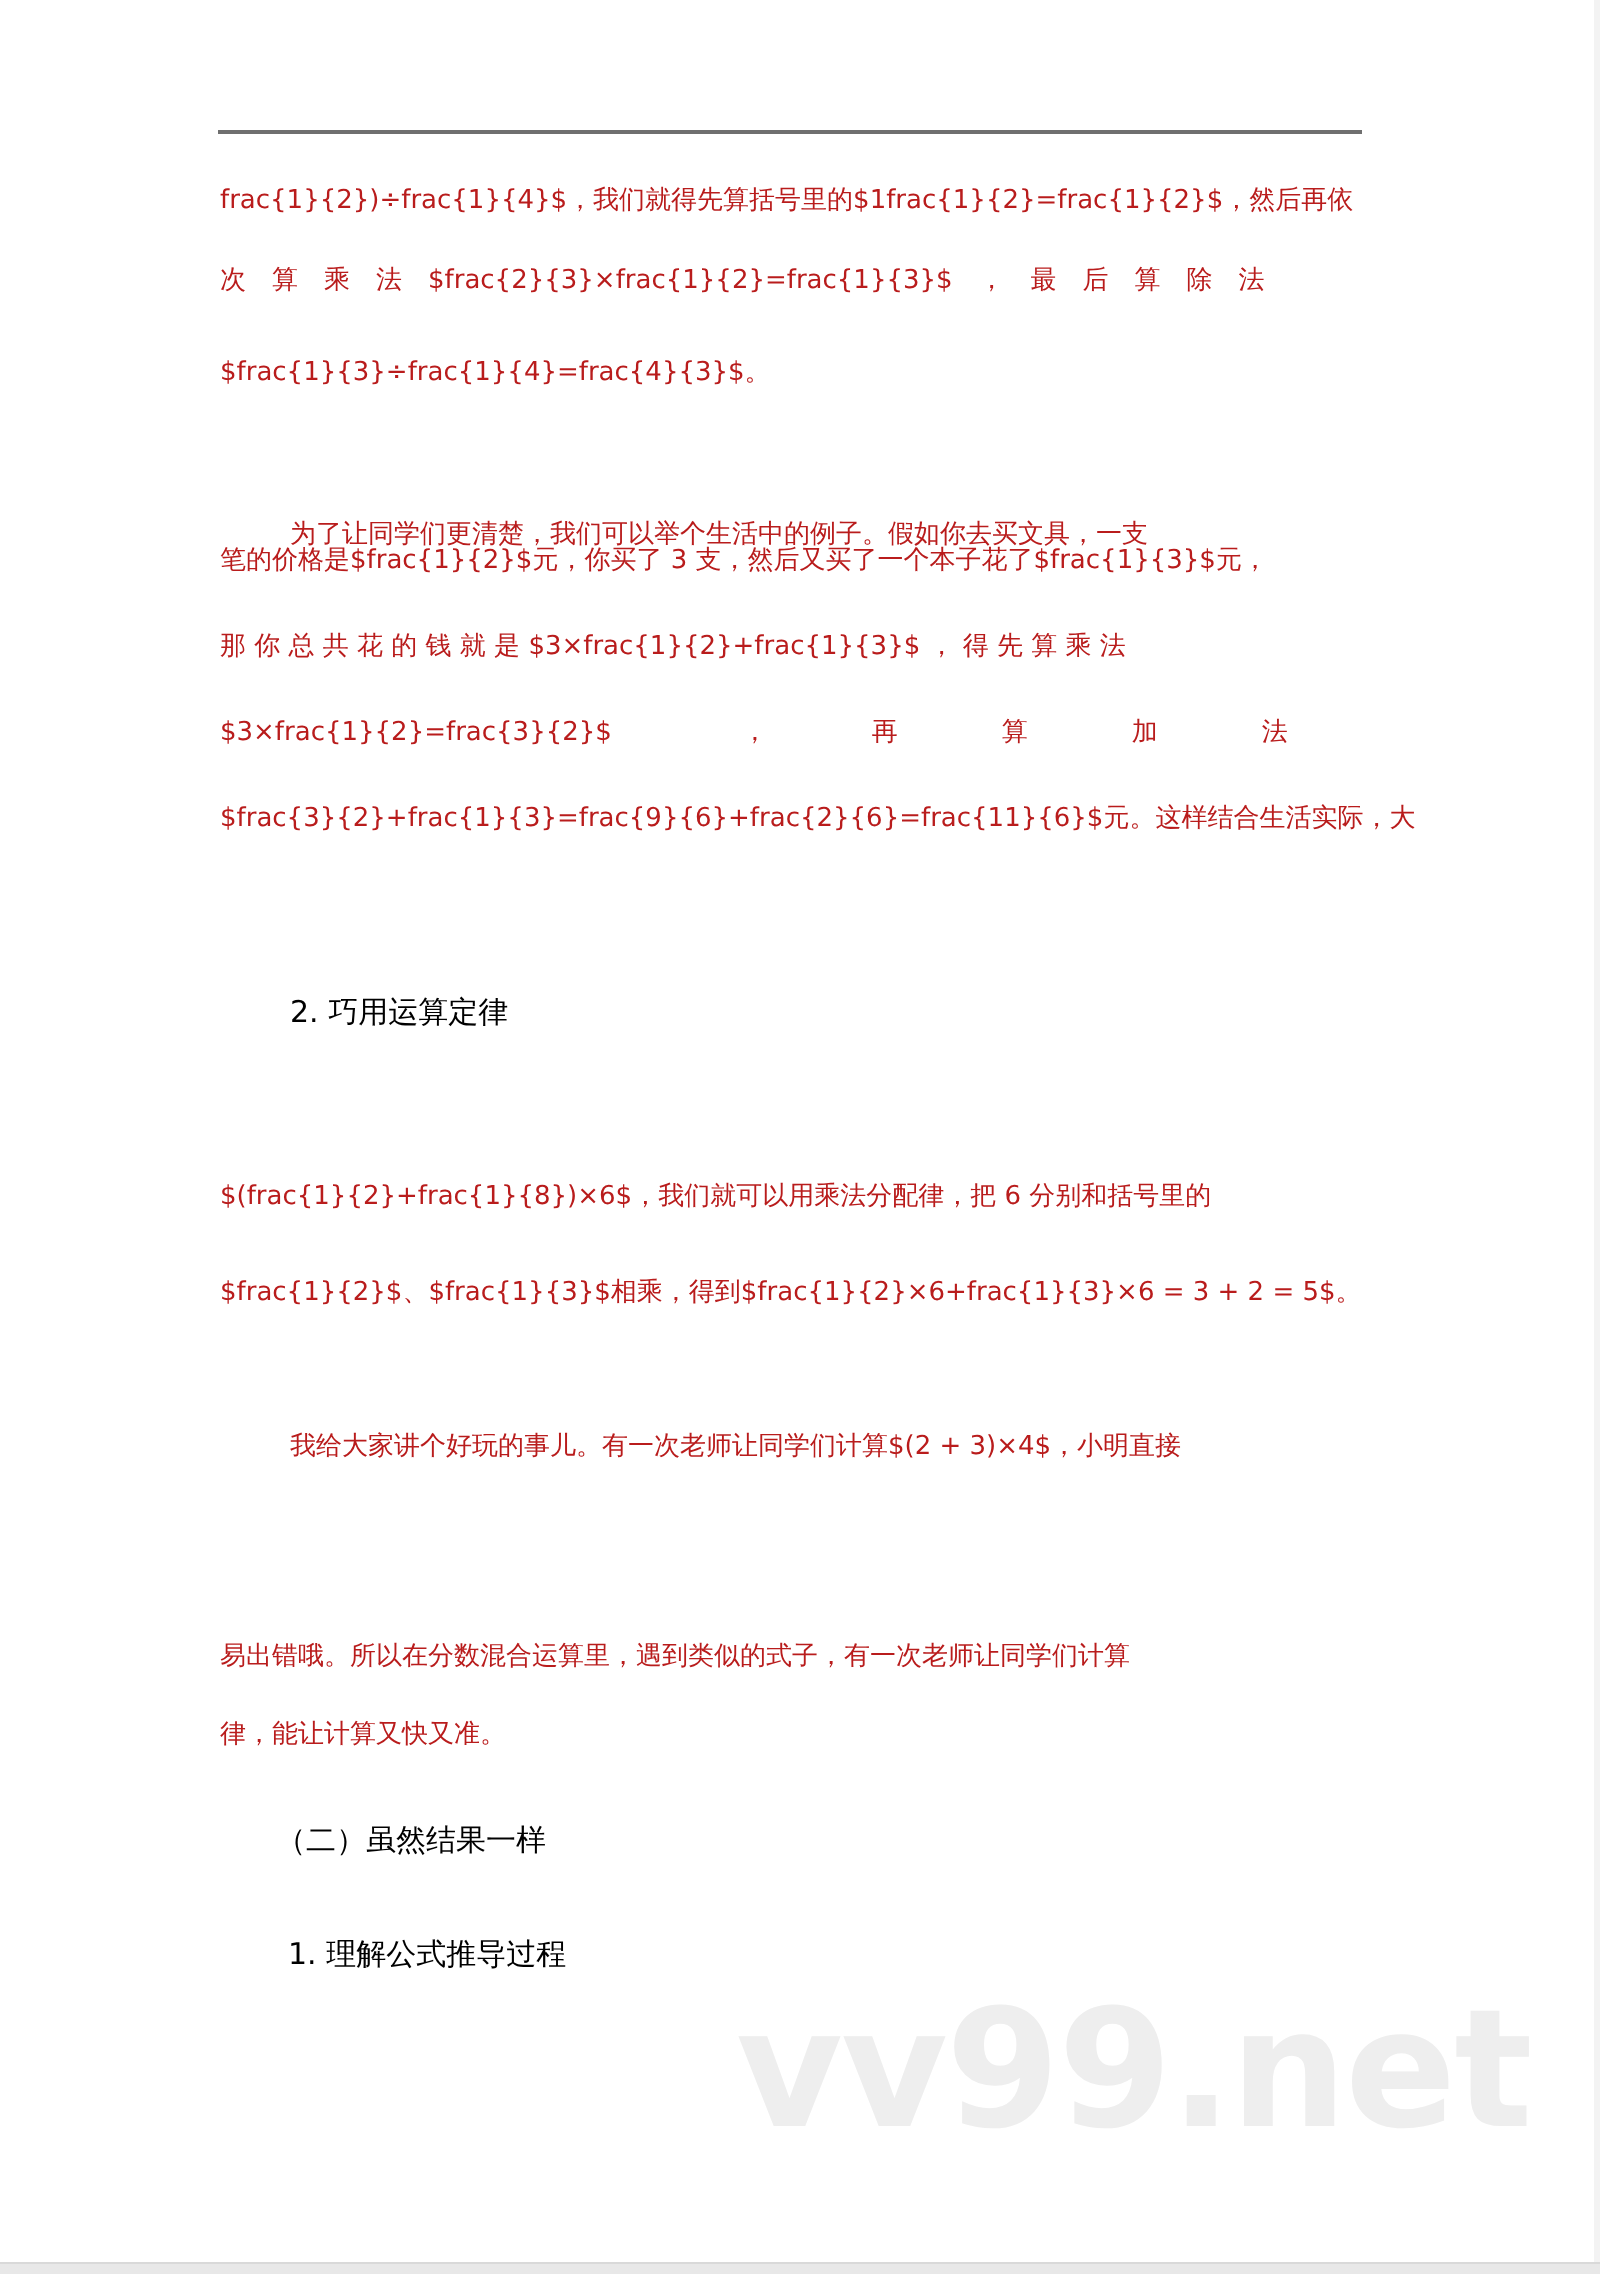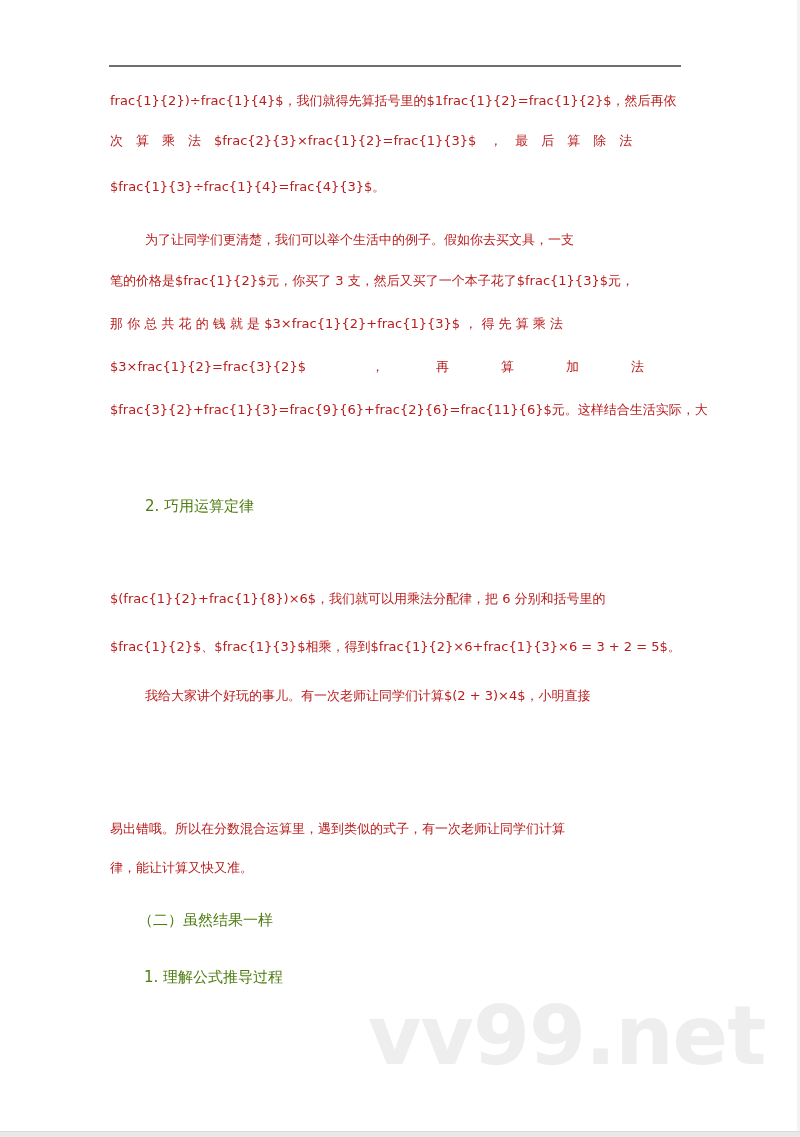--- a/index.html
+++ b/index.html
@@ -10,22 +10,22 @@
     color: #3a3a3a;
   }
   .page { position: absolute; left: 0; top: 0; width: 800px; height: 1137px; background: #fff; }
   .header-rule { position: absolute; left: 109px; top: 65px; width: 572px; height: 2px; background: #6f6f6f; }
   .line {
     position: absolute; left: 110px; width: 570px;
     font-size: 13px; line-height: 20px; height: 20px;
     white-space: nowrap; overflow: visible;
     color: #b91c1c;
   }
-  .line.indent { left: 145px; width: 535px; }
-  .heading { position: absolute; font-size: 15px; line-height: 20px; color: #4d7c0f; white-space: nowrap; }
+  .line.indent { left: 145px; width: 535px; margin-top: 28px; }
+  .heading { position: absolute; font-size: 15px; line-height: 20px; color: #000000; white-space: nowrap; }
   .watermark {
     position: absolute; left: 368px; top: 995px;
     font-family: "DejaVu Sans", sans-serif; font-weight: bold;
     font-size: 82px; line-height: 82px; color: #eeeeee; letter-spacing: -1px;
   }
   .bottom-band { position: absolute; left: 0; top: 1131px; width: 800px; height: 6px; background: #e8e8e8; border-top: 1px solid #d9d9d9; }
   .right-edge { position: absolute; left: 797px; top: 0; width: 3px; height: 1131px; background: #f3f3f3; }
 </style>
 </head>
 <body>

